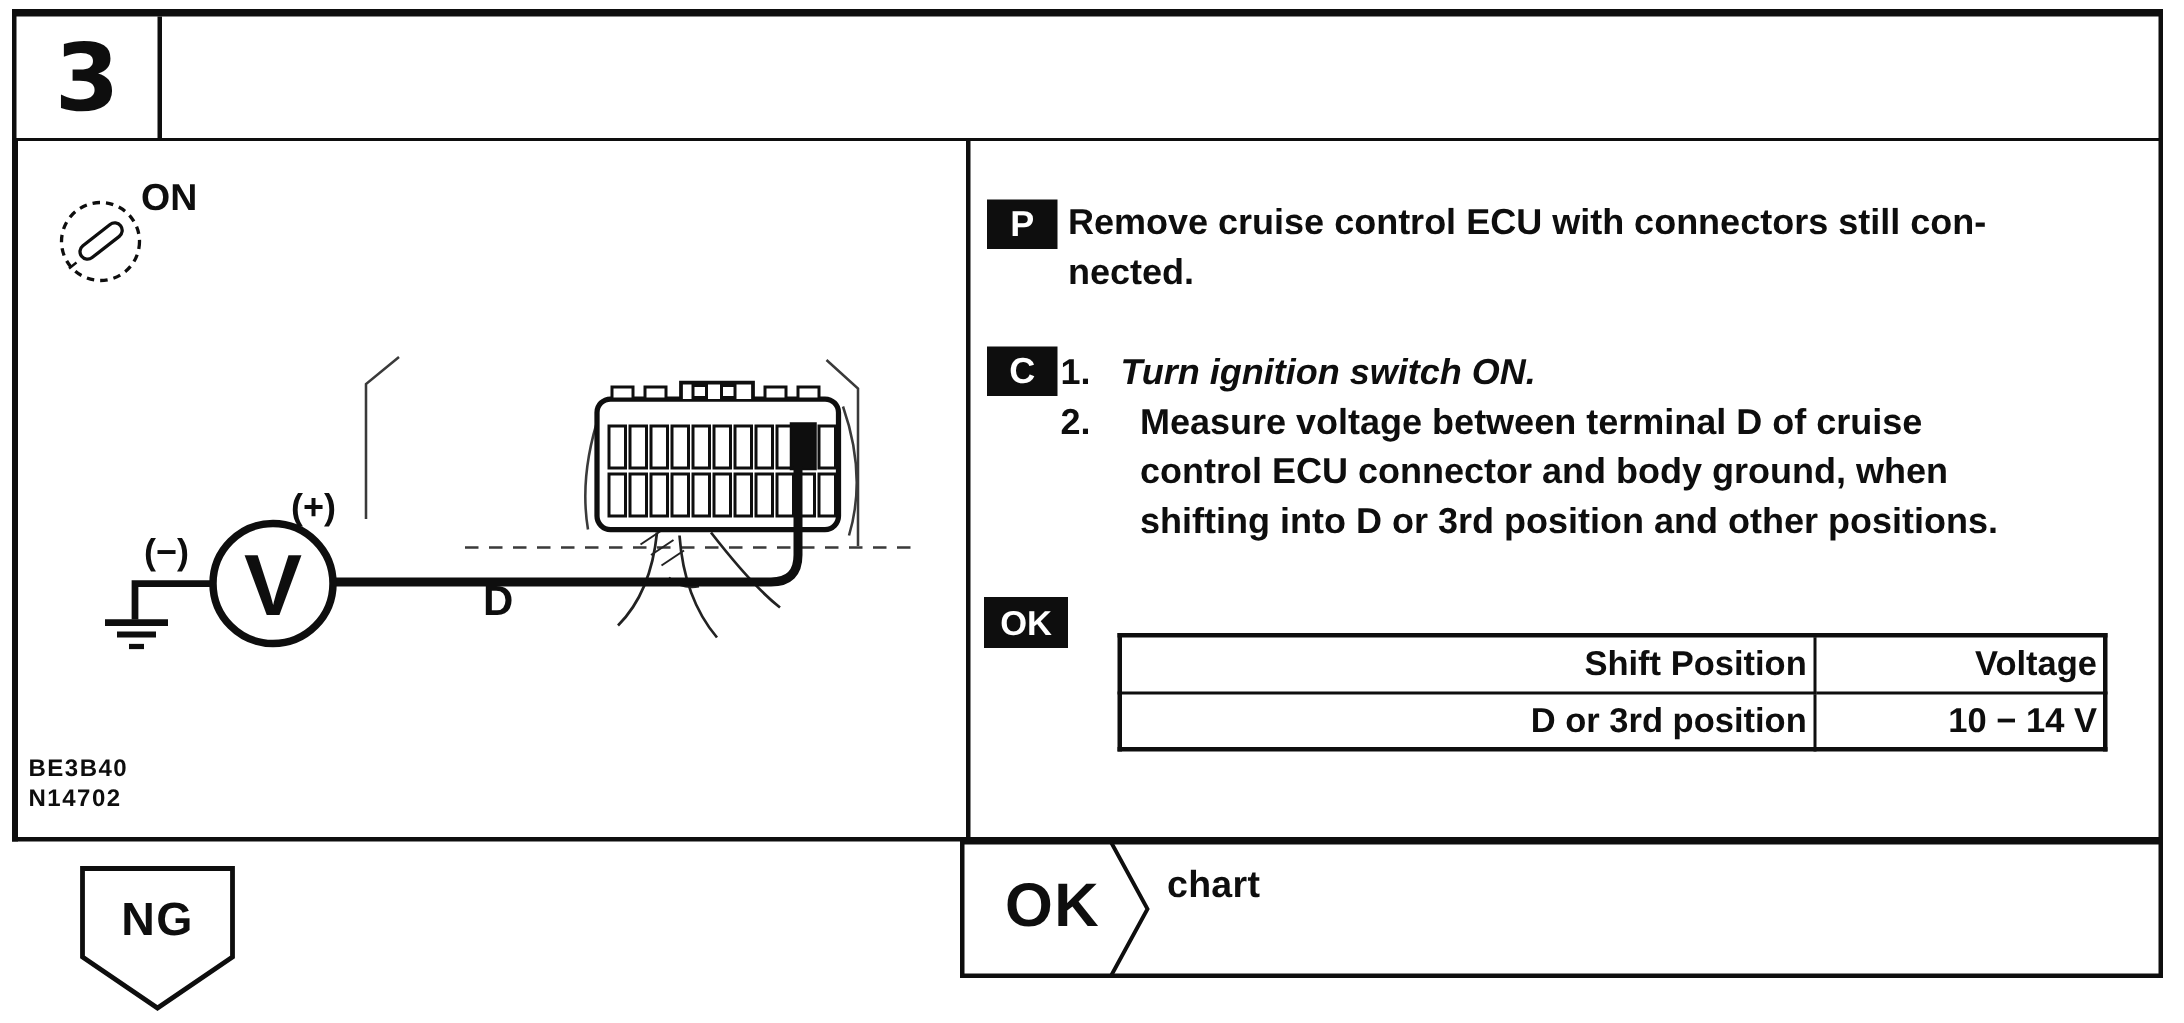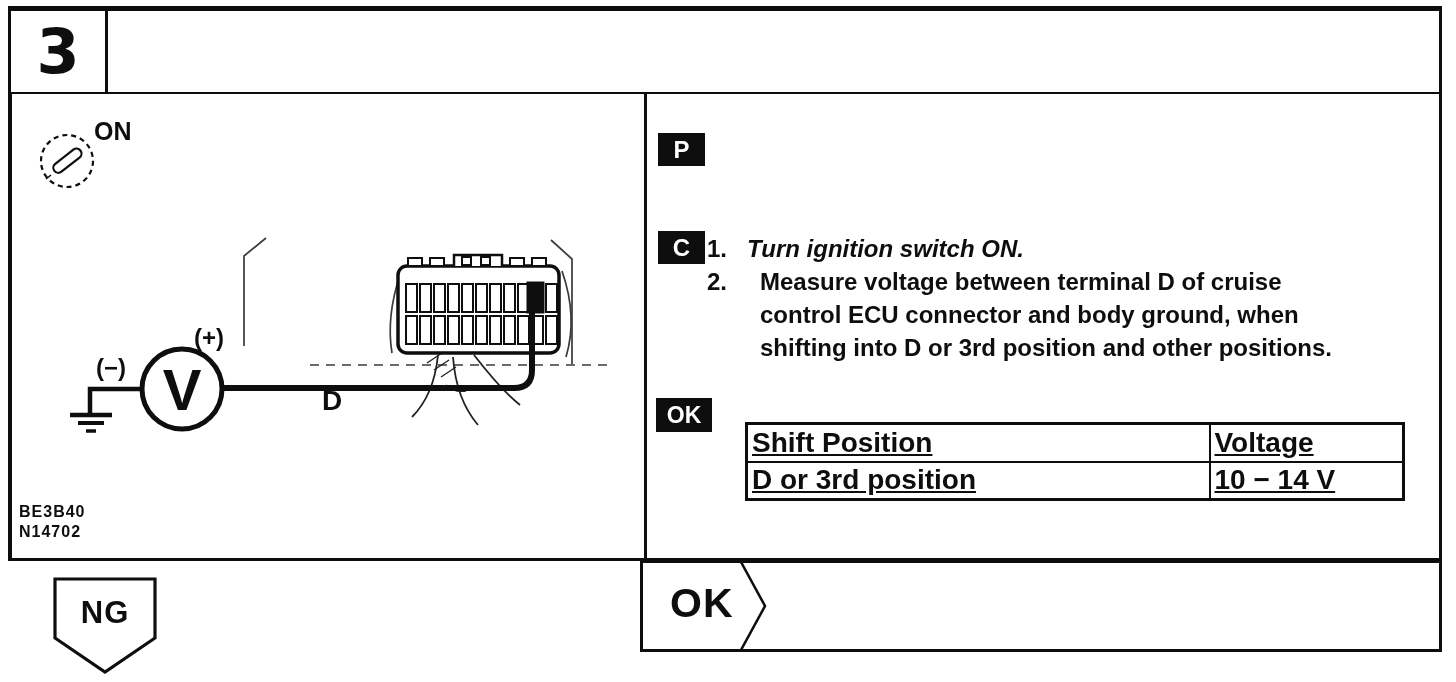--- a/index.html
+++ b/index.html
@@ -48,22 +48,22 @@
   .c-num1{left:707px;top:232px;}
   .c-line1{left:747px;top:232px;font-style:italic;}
   .c-num2{left:707px;top:265px;}
   .c-lines2{left:760px;top:265px;}
 
   .spec-table{
     position:absolute;left:745px;top:422px;border-collapse:collapse;
     border:3px solid #0e0e0e;table-layout:fixed;
   }
   .spec-table td{
-    border:2.5px solid #0e0e0e;font-size:28px;font-weight:bold;
-    text-align:left;height:38px;padding:0 4px;text-decoration:underline;
+    border:2.5px solid #0e0e0e;font-size:23px;font-weight:bold;
+    text-align:right;height:38px;padding:0 4px;
   }
 
   
   .ng-svg{position:absolute;left:52px;top:576px;}
   .result-frame{
     position:absolute;left:640px;top:560px;width:802px;height:92px;
     border:3px solid #0e0e0e;background:#fff;
   }
   .ok-label{
     position:absolute;left:670px;top:580px;font-size:41px;font-weight:bold;letter-spacing:1px;
@@ -168,20 +168,24 @@
       <line x1="60" y1="320" x2="102" y2="320" stroke-width="4.5"></line>
       <line x1="68" y1="328" x2="94" y2="328" stroke-width="4"></line>
       <line x1="76" y1="336" x2="86" y2="336" stroke-width="3.5"></line>
     </g>
 
     <text x="9" y="422" font-size="16" font-weight="bold" letter-spacing="1">BE3B40</text>
     <text x="9" y="442" font-size="16" font-weight="bold" letter-spacing="1">N14702</text>
   </svg>
 
   <div class="badge badge-p">P</div>
+  <div class="body-text p-text">
+    <div>Remove cruise control ECU with connectors still con-</div>
+    <div>nected.</div>
+  </div>
 
   <div class="badge badge-c">C</div>
   <div class="body-text c-num1">1.</div>
   <div class="body-text c-line1">Turn ignition switch ON.</div>
   <div class="body-text c-num2">2.</div>
   <div class="body-text c-lines2">
     <div>Measure voltage between terminal D of cruise</div>
     <div>control ECU connector and body ground, when</div>
     <div>shifting into D or 3rd position and other positions.</div>
   </div>
@@ -209,15 +213,16 @@
     <polygon points="3,3 103,3 103,62 53,96 3,62" fill="#fff" stroke="#0e0e0e" stroke-width="3.2"></polygon>
     <text x="53" y="47" font-size="31" font-weight="bold" text-anchor="middle" letter-spacing="1">NG</text>
   </svg>
 
   <div class="result-frame"></div>
   <div class="ok-label">OK</div>
   <svg class="ok-chevron" width="32" height="90" viewBox="0 0 32 90">
     <polyline points="3,1 27,45 3,89" fill="none" stroke="#0e0e0e" stroke-width="2.6"></polyline>
   </svg>
   <div class="ok-text">
+    <div>chart</div>
   </div>
 
 </div>
 
 </body></html>

